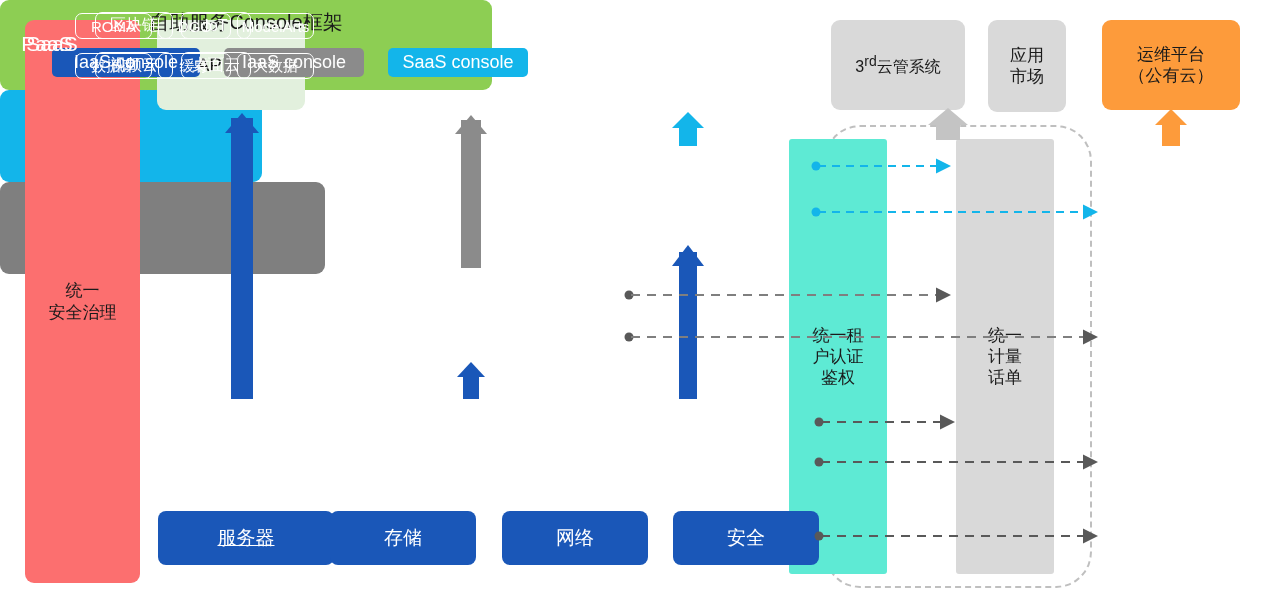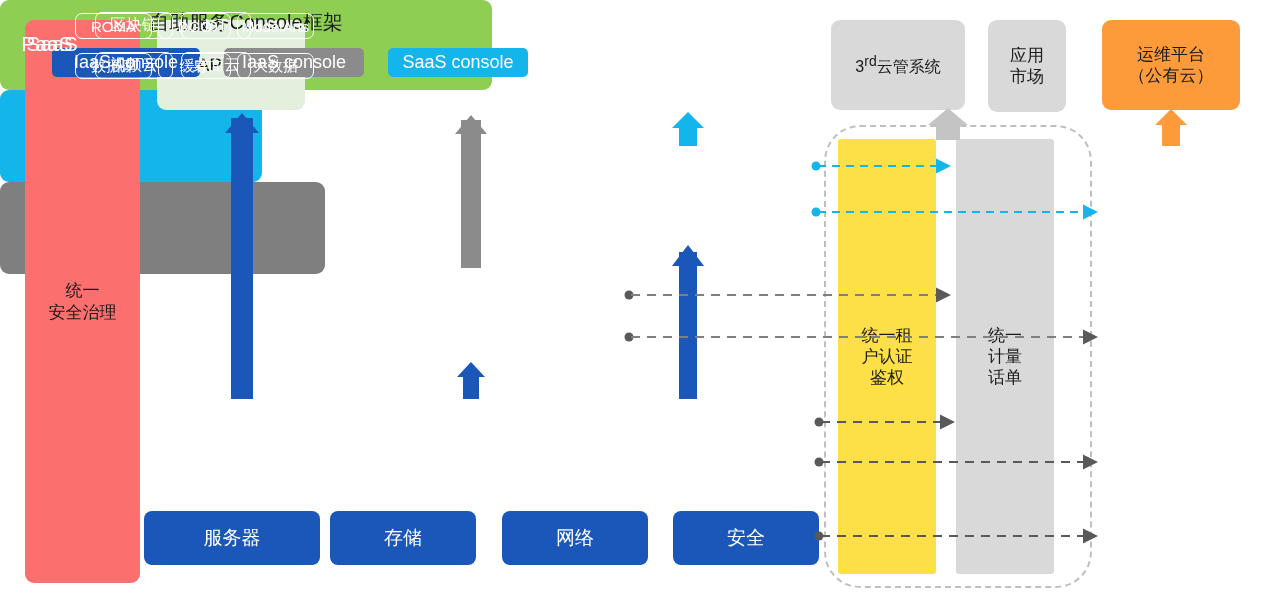--- a/index.html
+++ b/index.html
@@ -45,21 +45,21 @@
   #infra-label{position:absolute;left:18px;top:29px;width:180px;font-size:19px;color:#fff;text-align:left;}
   .infra-chip{position:absolute;top:23px;height:40px;border:1.6px solid #ffffff;border-radius:8px;display:flex;align-items:center;justify-content:center;color:#fff;font-size:21px;box-sizing:border-box;}
 
   
   .hw{position:absolute;top:511px;height:54px;background:#1a57b8;color:#fff;font-size:19px;border-radius:8px;display:flex;align-items:center;justify-content:center;}
 
   
   #dash-container{position:absolute;left:824px;top:125px;width:268px;height:463px;border:2.5px dashed #bfbfbf;border-radius:36px;box-sizing:border-box;}
 
   
-  #auth-col{left:838px;top:139px;width:98px;height:435px;background:#fde047;color:#1a1a1a;font-size:17px;border-radius:3px;}
+  #auth-col{left:789px;top:139px;width:98px;height:435px;background:#5eead4;color:#1a1a1a;font-size:17px;border-radius:3px;}
   #meter-col{left:956px;top:139px;width:98px;height:435px;background:#d9d9d9;color:#1a1a1a;font-size:17px;border-radius:3px;}
 
   svg{position:absolute;left:0;top:0;width:1265px;height:605px;pointer-events:none;}
 </style>
 </head>
 <body>
 
 <div id="canvas">
 
   <div class="box" id="sec-gov">
@@ -128,21 +128,21 @@
     <div id="paas-label">PaaS</div>
     <div class="paas-chip" style="left:75px;top:13px;width:77px;">ROMA</div>
     <div class="paas-chip" style="left:158px;top:13px;width:73px;">DGC</div>
     <div class="paas-chip" style="left:237px;top:13px;width:77px;">ModelArts</div>
     <div class="paas-chip" style="left:75px;top:53px;width:77px;">数据库</div>
     <div class="paas-chip" style="left:158px;top:53px;width:73px;">缓存</div>
     <div class="paas-chip" style="left:237px;top:53px;width:77px;">大数据</div>
   </div>
 
 
-  <div class="hw" style="left:144px;width:176px;">服务器</div>
+  <div class="hw" style="left:158px;width:176px;text-decoration:underline;">服务器</div>
   <div class="hw" style="left:330px;width:146px;">存储</div>
   <div class="hw" style="left:502px;width:146px;">网络</div>
   <div class="hw" style="left:673px;width:146px;">安全</div>
 
   <svg viewBox="0 0 1265 605" xmlns="http://www.w3.org/2000/svg">
     <defs>
       <marker id="ah-gray" markerWidth="7" markerHeight="7" refX="6" refY="3.5" orient="auto">
         <path d="M0,0 L7,3.5 L0,7 Z" fill="#595959"></path>
       </marker>
       <marker id="ah-cyan" markerWidth="7" markerHeight="7" refX="6" refY="3.5" orient="auto">

